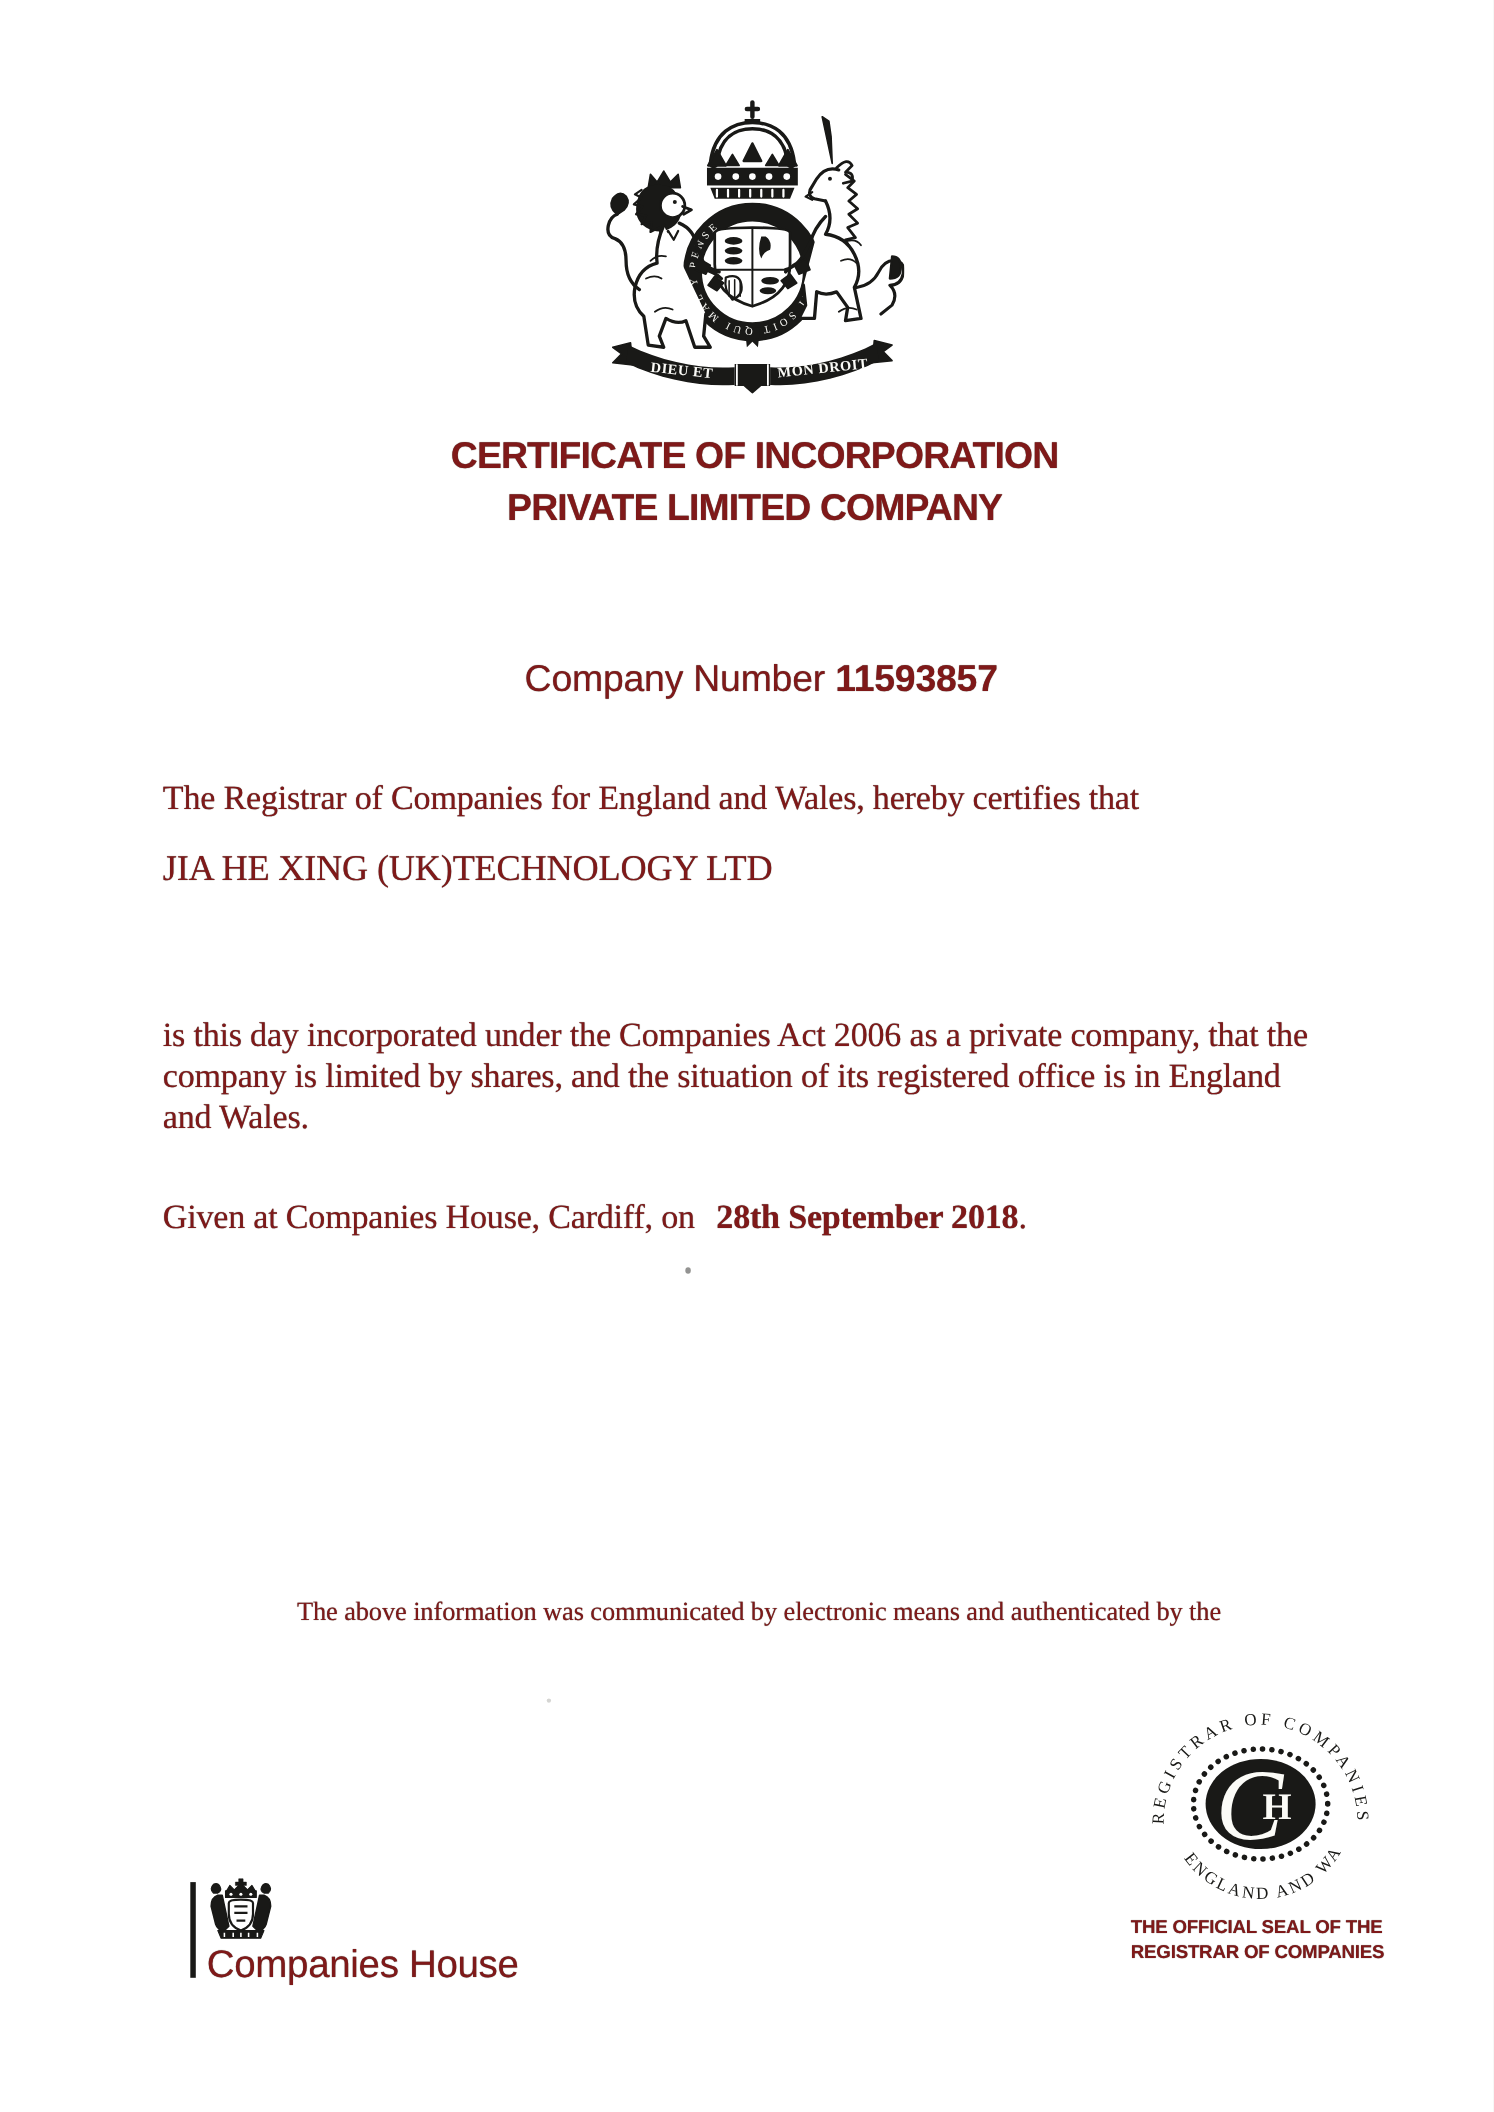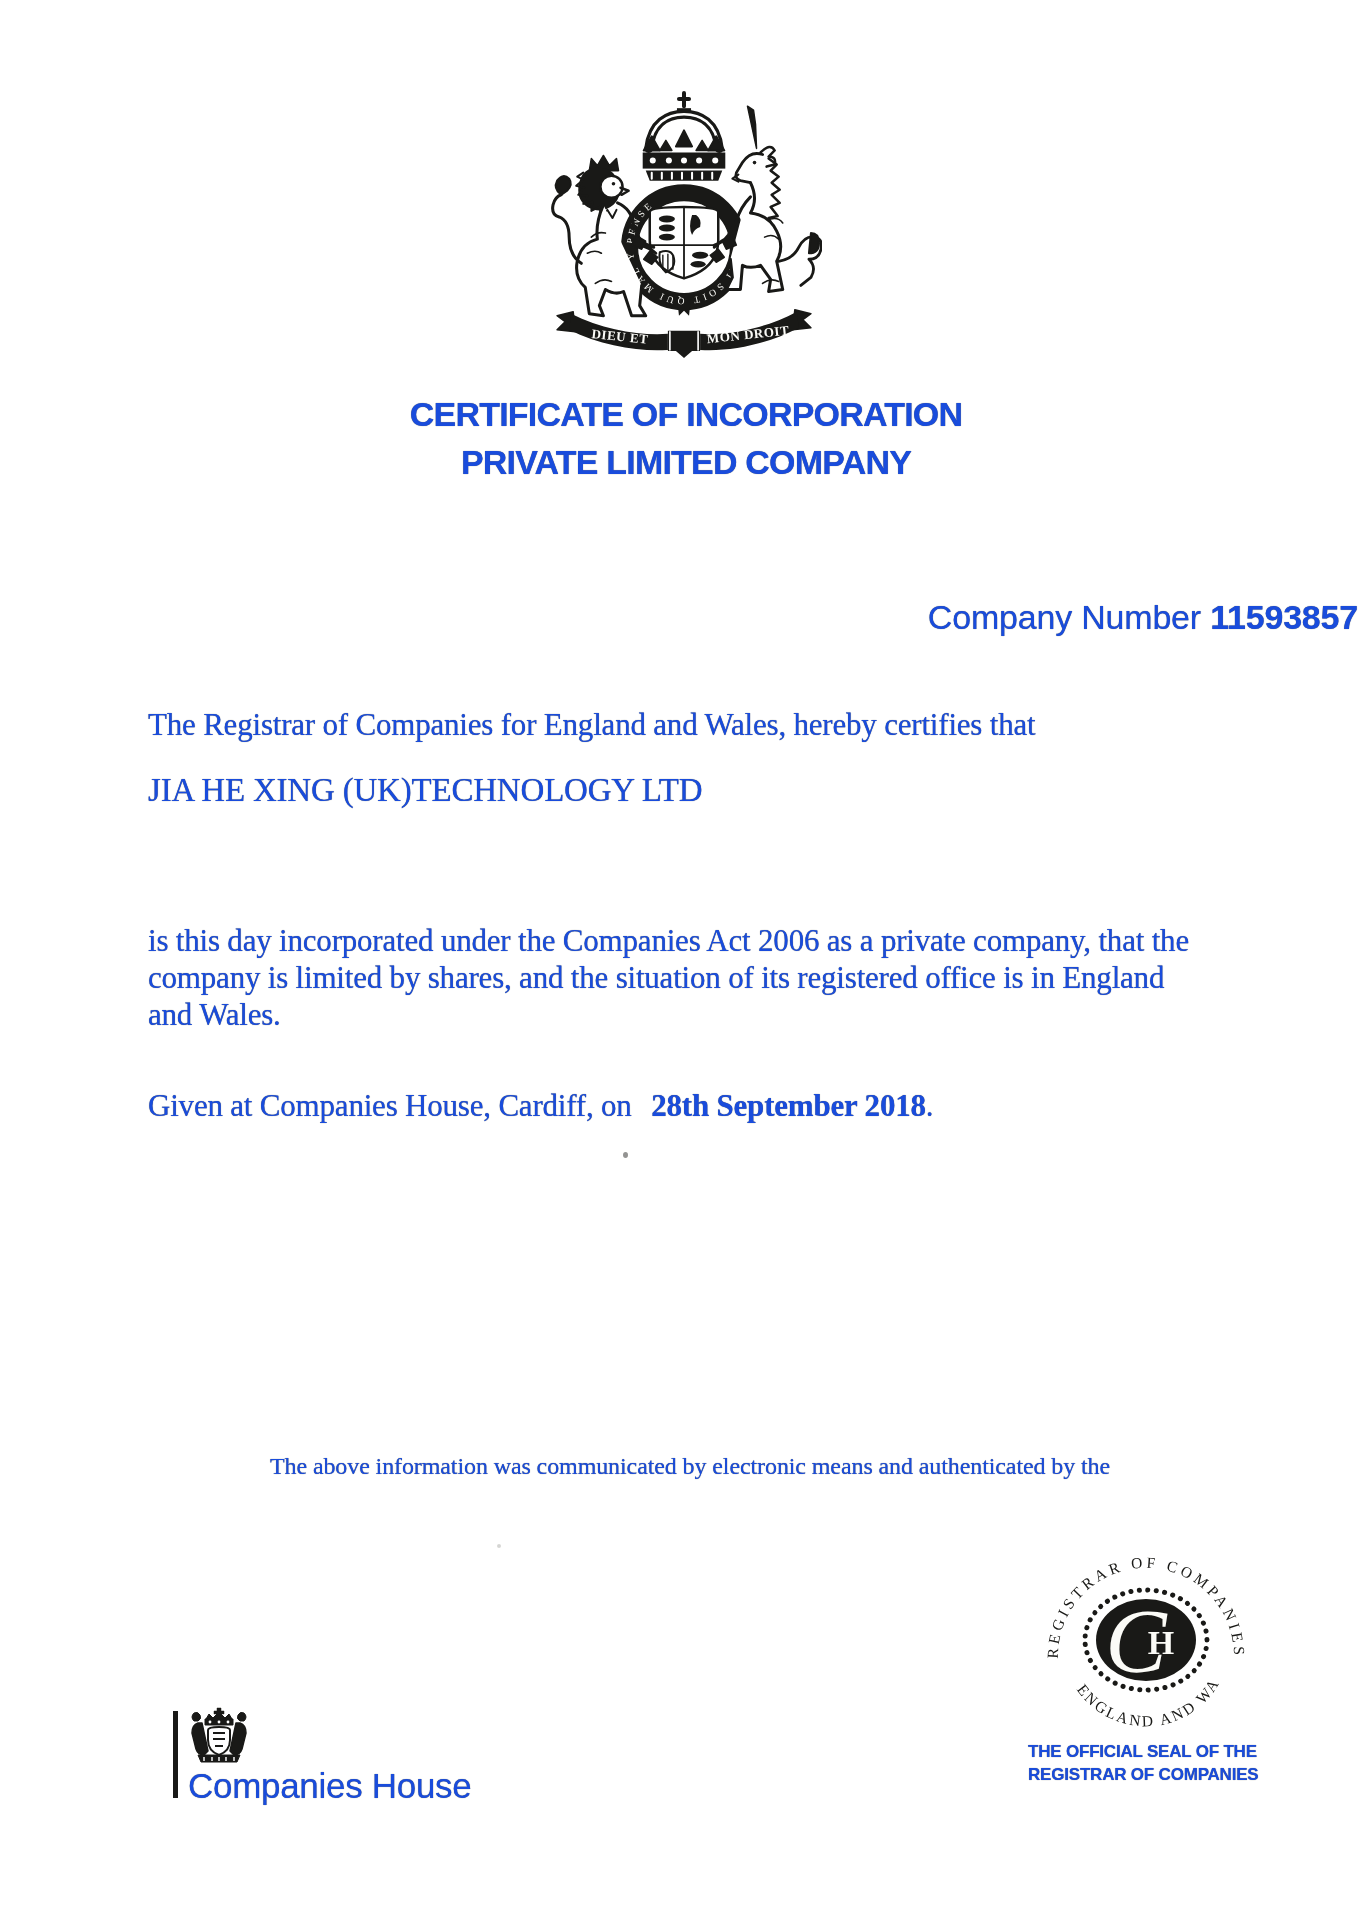--- a/index.html
+++ b/index.html
@@ -9,34 +9,34 @@
     margin:0 auto;
     background:#fdfdfc;
     overflow:hidden;
     color:#1d1d1b;
     font-family:"Liberation Serif", serif;
     filter:blur(0.35px) contrast(1.04);
   }
   .abs{position:absolute;}
   .sans{font-family:"Liberation Sans", sans-serif;}
   .serif{font-family:"Liberation Serif", serif;}
-  .ink{color:#1d4ed8;text-shadow:0 0 0.9px rgba(25,25,22,.75);}
+  .ink{color:#7f1d1d;text-shadow:0 0 0.9px rgba(25,25,22,.75);}
 
   
   .title{
     left:14px;width:1344px;top:390px;
     text-align:center;
     font-weight:bold;
     font-size:34px;line-height:48px;
     letter-spacing:-0.8px;
   }
 
   .compnum{
     left:26px;width:1332px;top:598px;
-    text-align:right;
+    text-align:center;
     font-size:34px;letter-spacing:-0.2px;
   }
   .compnum b{font-weight:bold;}
 
   .bodyline{left:148px;font-size:31px;letter-spacing:-0.2px;white-space:nowrap;}
   .companyname{font-size:33px;}
   .para{left:148px;top:922px;font-size:31px;line-height:37px;letter-spacing:-0.2px;}
   .given b{font-weight:bold;margin-left:12px;}
 
   .footnote{

